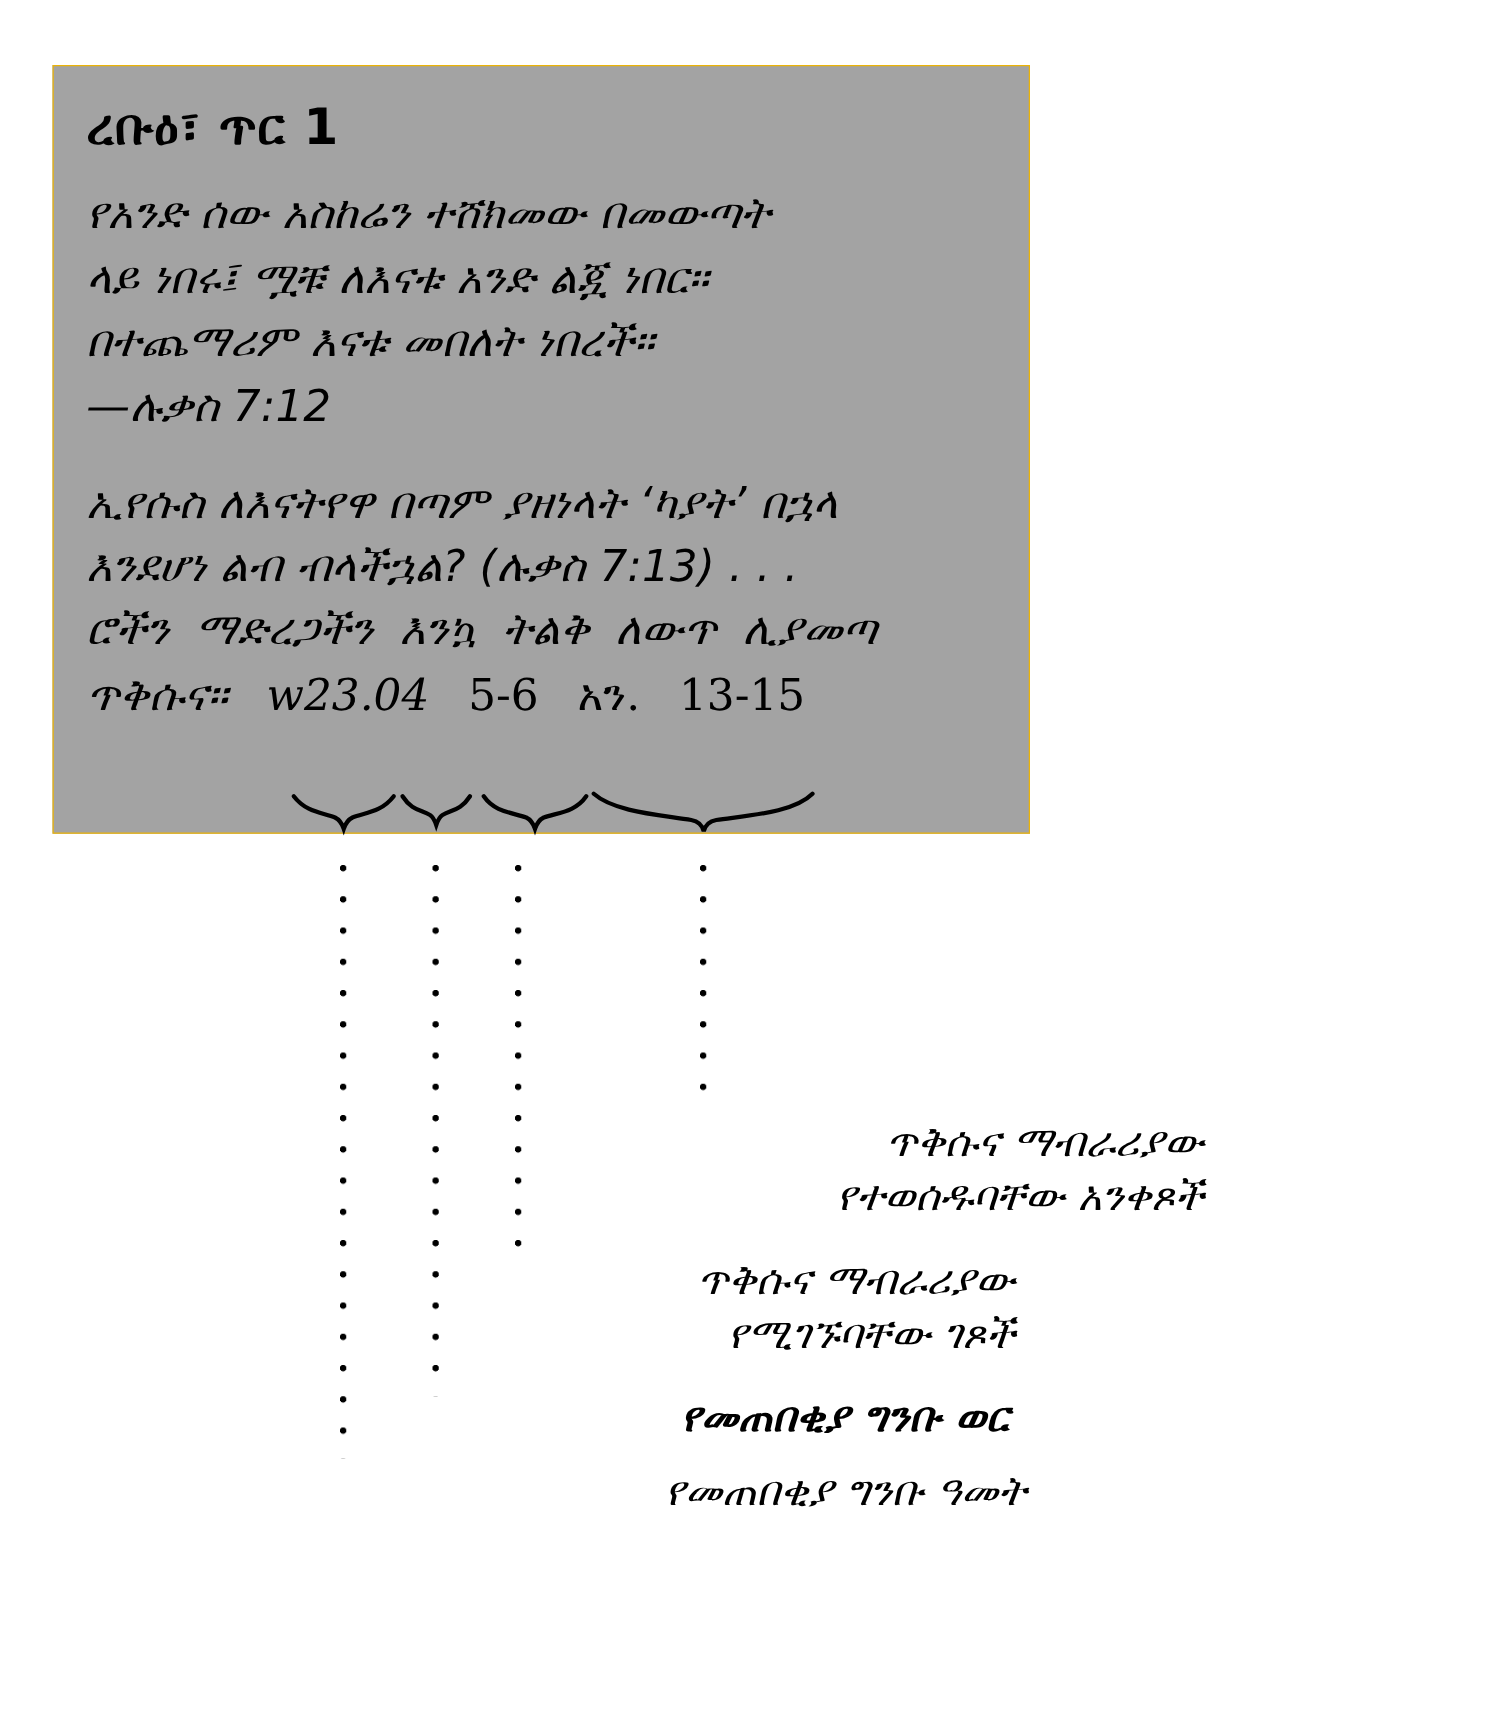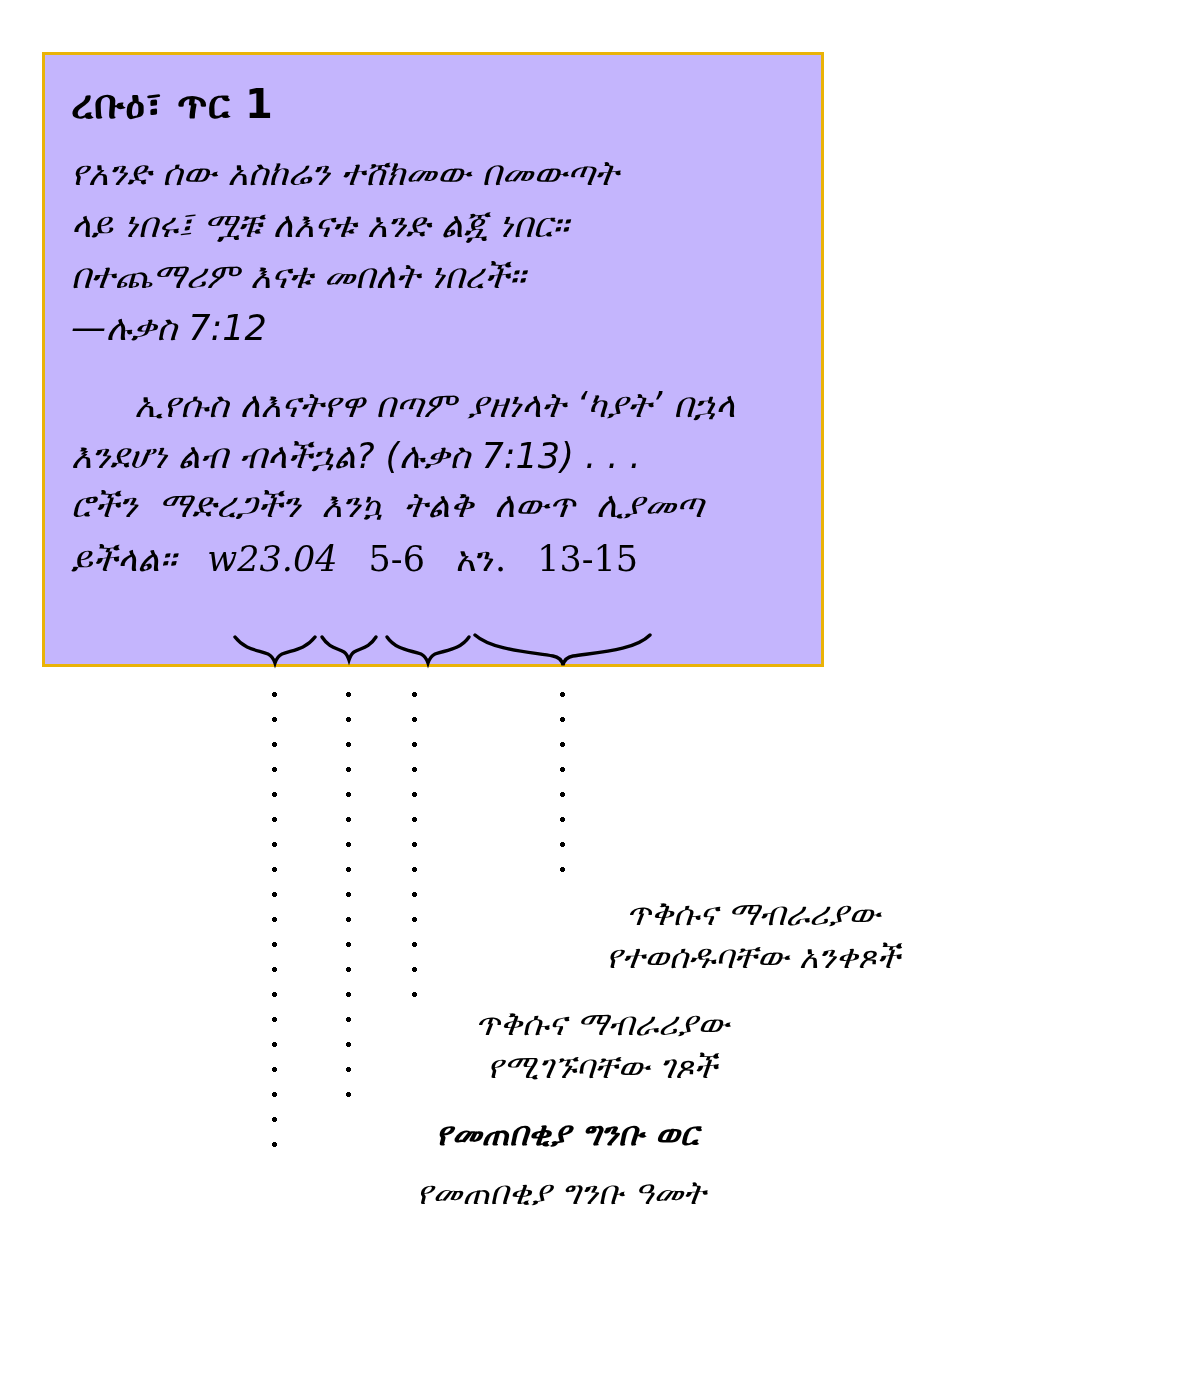--- a/index.html
+++ b/index.html
@@ -16,23 +16,23 @@
     overflow: hidden;
   }
 
   
   #text-box {
     position: absolute;
     left: 42px;
     top: 52px;
     width: 782px;
     height: 615px;
-    border: 3px solid #eab308;
+    border: 1px solid #eab308;
     box-sizing: border-box;
-    background: #c4b5fd;
+    background: #a3a3a3;
     overflow: visible;
   }
   #text-box-inner {
     padding: 26px 22px 0 26px;
   }
 
   .daily-title {
     font-weight: 700;
     font-style: normal;
     font-size: 40px;
@@ -92,21 +92,21 @@
     background-repeat: repeat-y;
   }
 
   
   .callout {
     position: absolute;
     font-style: italic;
     font-size: 33px;
     line-height: 1.30;
     white-space: nowrap;
-    text-align: center;
+    text-align: right;
   }
   .callout-2line { }
 
   .cal-line { display: block; }
 </style>
 </head>
 <body>
 
 <div id="text-box">
   <div id="text-box-inner">
@@ -114,25 +114,25 @@
     <div class="daily-title">ረቡዕ፣ ጥር 1</div>
 
     <div class="para para-scripture">
       <span class="s-line" style="display: block; margin-top: 12px;">የአንድ ሰው አስከሬን ተሸክመው በመውጣት</span>
       <span class="s-line" style="display: block;">ላይ ነበሩ፤ ሟቹ ለእናቱ አንድ ልጇ ነበር።</span>
       <span class="s-line" style="display: block;">በተጨማሪም እናቱ መበለት ነበረች።</span>
       <span class="s-line" style="display: block;">—ሉቃስ 7:12</span>
     </div>
 
     <div class="para para-comment">
-      <span class="c-line" style="display: block; text-align: center;">ኢየሱስ ለእናትየዋ በጣም ያዘነላት ‘ካያት’ በኋላ</span>
+      <span class="c-line" style="display: block;">ኢየሱስ ለእናትየዋ በጣም ያዘነላት ‘ካያት’ በኋላ</span>
       <span class="c-line" style="display: block;">እንደሆነ ልብ ብላችኋል? (ሉቃስ 7:13) . . .</span>
       <span class="c-line" style="display: block; font-family: Liberation Mono, monospace;">ሮችን ማድረጋችን እንኳ ትልቅ ለውጥ ሊያመጣ</span>
       <span class="cite-line">
-        <span>ይችላል።</span><span>&nbsp;</span><span class="cite-token">w23.04</span><span>&nbsp;</span><span class="cite-token upright">5-6</span><span>&nbsp;</span><span class="cite-token upright">አን.</span><span>&nbsp;</span><span class="cite-token upright">13-15</span>
+        <span>ጥቅሱና።</span><span>&nbsp;</span><span class="cite-token">w23.04</span><span>&nbsp;</span><span class="cite-token upright">5-6</span><span>&nbsp;</span><span class="cite-token upright">አን.</span><span>&nbsp;</span><span class="cite-token upright">13-15</span>
       </span>
     </div>
 
   </div>
 </div>
 
 <svg id="brace-layer" viewBox="0 0 1200 1374">
 
   <g>
     <path d="M 235 637 C 245 650, 258 650, 268 654 C 272 656, 274 660, 275 663

